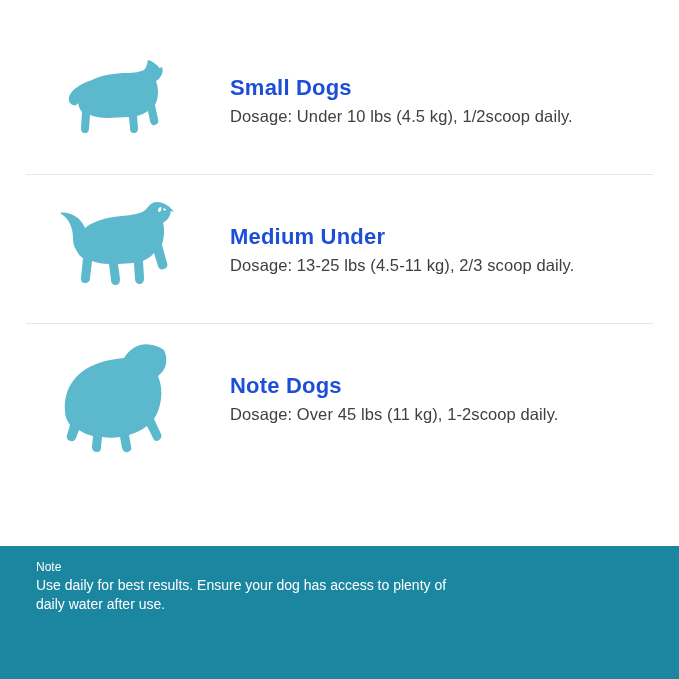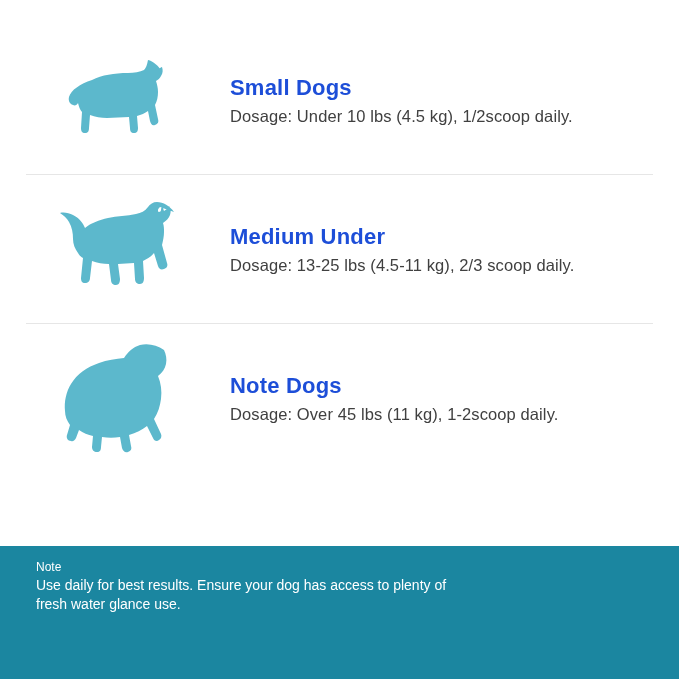--- a/index.html
+++ b/index.html
@@ -132,16 +132,16 @@
       </div>
     </div>
 
   </div>
 
   <div class="spacer"></div>
 
   <div class="note">
     <p class="note-title">Note</p>
     <p class="note-line">Use daily for best results. Ensure your dog has access to plenty of</p>
-    <p class="note-line">fresh water glance use.</p>
+    <p class="note-line">daily water after use.</p>
   </div>
 
 </div>
 
 </body></html>

